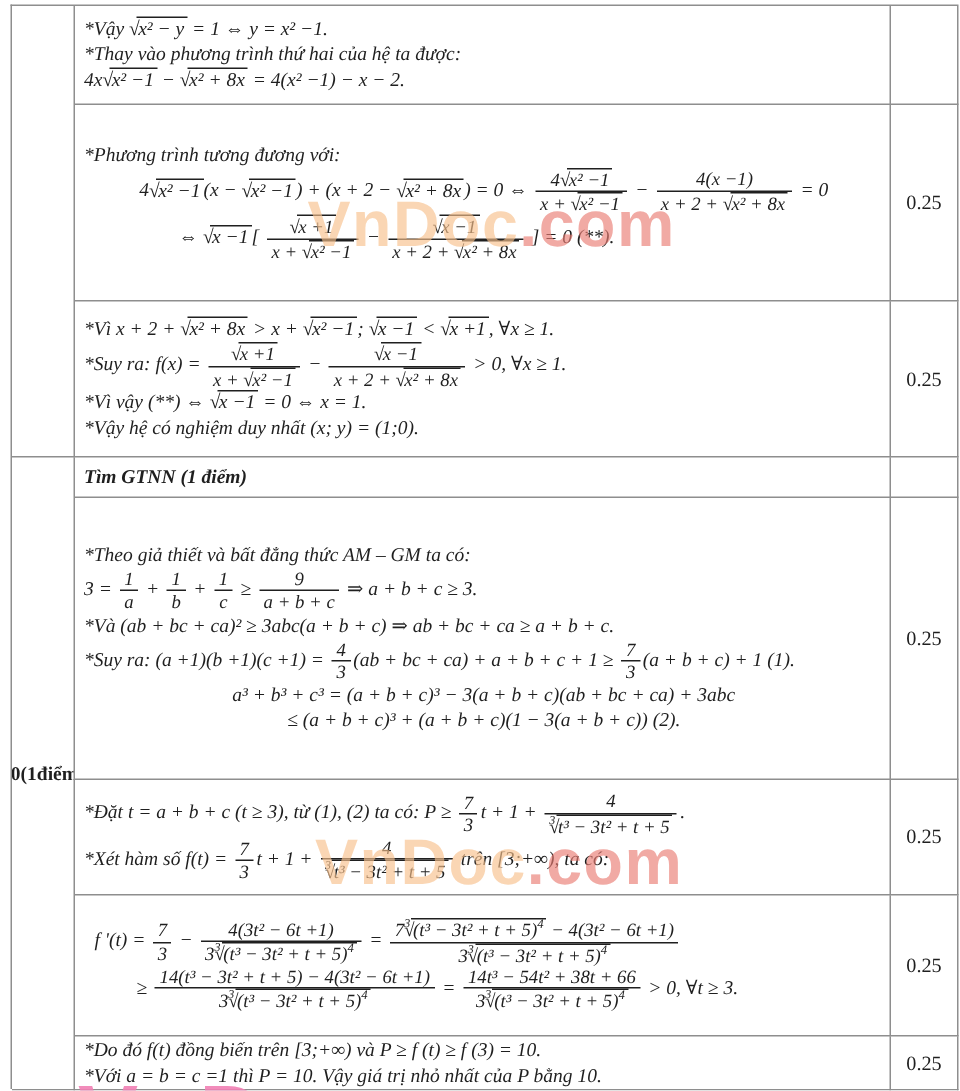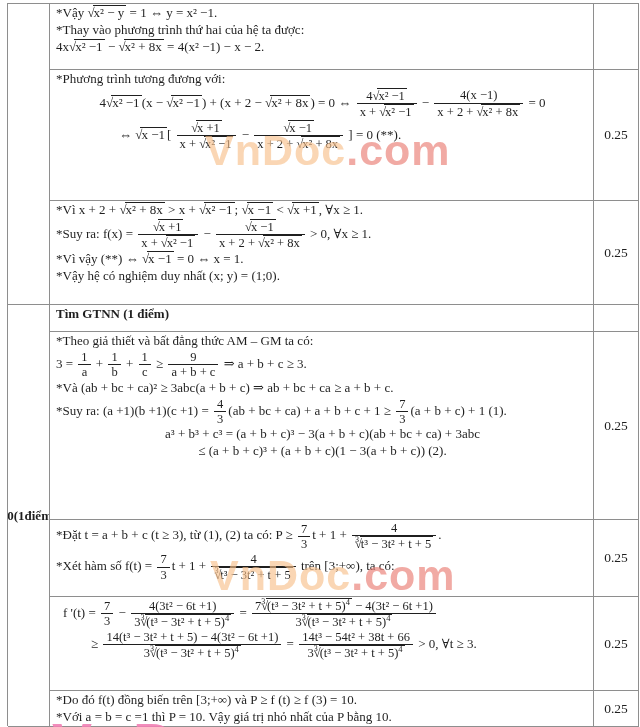--- a/index.html
+++ b/index.html
@@ -17,22 +17,22 @@
     display:grid;grid-template-columns:42px 1fr 45px;
     border-left:1px solid var(--border);border-top:1px solid var(--border);
     background:#fff;box-sizing:border-box;
   }
   .cell{border-right:1px solid var(--border);border-bottom:1px solid var(--border);
     overflow:hidden;box-sizing:border-box;}
   .qcell{display:flex;flex-direction:row;align-items:center;justify-content:center;
     font-weight:bold;line-height:1.35;}
   .q1{grid-column:1;grid-row:1/4;}
   .q2{grid-column:1;grid-row:4/9;}
-  .content{display:flex;flex-direction:column;justify-content:flex-start;
-    padding:1px 3px 1px 5px;}
+  .content{display:flex;flex-direction:column;justify-content:center;
+    padding:1px 3px 1px 5px;font-style:italic;}
   .score{display:flex;align-items:center;justify-content:center;font-size:13.5px;}
   .ln{line-height:1.3;white-space:nowrap;padding:0 1px;}
   .ln.c{text-align:center;}
   .ln.i1{padding-left:64px;}
   .ln.i2{padding-left:8px;}
   .ln.i3{padding-left:36px;}
   .ln.bold{font-weight:bold;}
   
   .frac{display:inline-flex;flex-direction:column;text-align:center;vertical-align:middle;
     margin:0 2px;font-size:12.5px;line-height:1.15;}

